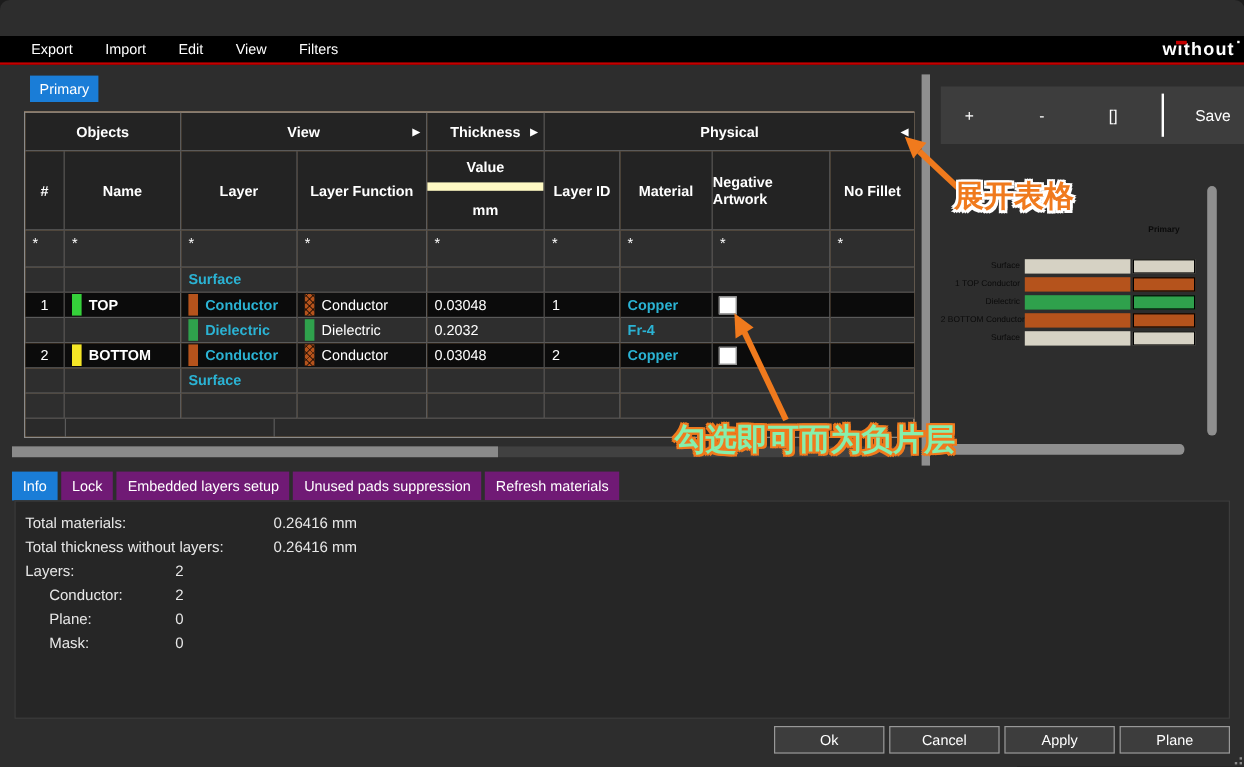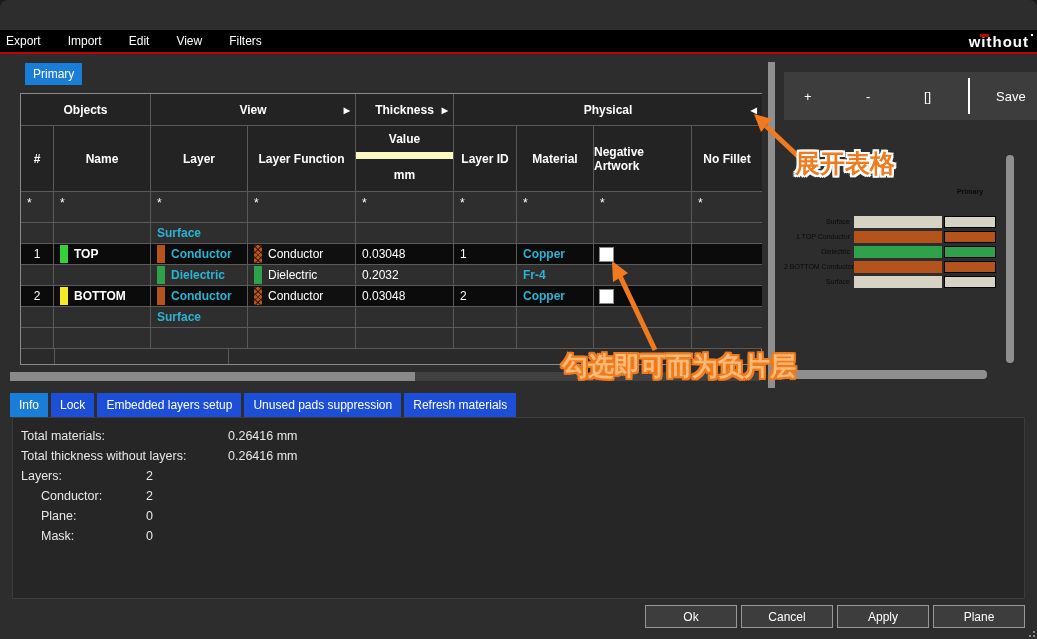--- a/index.html
+++ b/index.html
@@ -14,21 +14,21 @@
   .title-text { margin-left:8px; font-size:12.5px; color:#1b1b1b; }
   .win-controls { position:absolute; right:0; top:0; height:30px; display:flex; }
   .win-btn { width:46px; height:30px; display:flex; align-items:center; justify-content:center;
              color:#333; font-size:13px; }
   .max-glyph { width:10px; height:10px; border:1.2px solid #333; }
 
   
   .menubar { position:absolute; top:30px; left:0; width:100%; height:24px; background:#000;
              border-bottom:2px solid #c40000; display:flex; align-items:center; }
   .menu-item { color:#fff; font-size:12px; margin-left:15px; padding:0 6px; }
-  .menu-item:first-child { margin-left:0; }
+  .menu-item:first-child { margin-left:20px; }
   .brand { position:absolute; right:8px; top:3px; color:#fff; font-weight:bold;
            font-size:15px; letter-spacing:1px; }
   .brand-bar { position:absolute; left:11px; top:1px; width:9px; height:2.5px; background:#c40000; }
   .brand-dot { position:absolute; right:-4px; top:1px; width:2px; height:2px; background:#fff; }
 
   
   .tab-primary { position:absolute; left:25px; top:63px; height:22px; padding:0 8px;
                  background:#1a7dd7; color:#fff; font-size:12px; display:flex; align-items:center; }
 
   
@@ -90,28 +90,28 @@
               color:#0a0a0a; white-space:nowrap; }
   .pv-bar-main { position:absolute; left:70px; top:0; width:88px; height:12px; }
   .pv-bar-primary { position:absolute; left:160px; top:0; width:52px; height:12px;
                     border:1.5px solid #000; }
 
   
   .ann { position:absolute; font-weight:bold; white-space:nowrap; z-index:30; }
   .ann-orange { color:#f07a1d; font-size:25px;
     text-shadow:-2px -2px 0 #fff, 2px -2px 0 #fff, -2px 2px 0 #fff, 2px 2px 0 #fff,
                  0 -2px 0 #fff, 0 2px 0 #fff, -2px 0 0 #fff, 2px 0 0 #fff; }
-  .ann-white { color:#fdba74; font-size:26px;
+  .ann-white { color:#86efac; font-size:26px;
     text-shadow:-2px -2px 0 #f07a1d, 2px -2px 0 #f07a1d, -2px 2px 0 #f07a1d, 2px 2px 0 #f07a1d,
                  0 -2px 0 #f07a1d, 0 2px 0 #f07a1d, -2px 0 0 #f07a1d, 2px 0 0 #f07a1d; }
   .overlay-svg { position:absolute; left:0; top:0; z-index:29; pointer-events:none; }
 
   
   .btabs { position:absolute; left:10px; top:393px; display:flex; gap:3px; }
-  .btab { height:24px; padding:0 9px; background:#1d4ed8; color:#fff; font-size:12px;
+  .btab { height:24px; padding:0 9px; background:#701a75; color:#fff; font-size:12px;
           display:flex; align-items:center; white-space:nowrap; }
   .btab.active { background:#1a7dd7; }
   .info-panel { position:absolute; left:12px; top:417px; width:1013px; height:182px;
                 background:#262626; border:1px solid #3c3c3c; }
   .info-row { position:absolute; left:0; width:100%; height:20px; font-size:12.5px; color:#e8e8e8; }
   .info-label { position:absolute; left:8px; top:3px; }
   .info-label.indent { left:28px; }
   .info-val-far  { position:absolute; left:215px; top:3px; }
   .info-val-near { position:absolute; left:133px; top:3px; }
 

